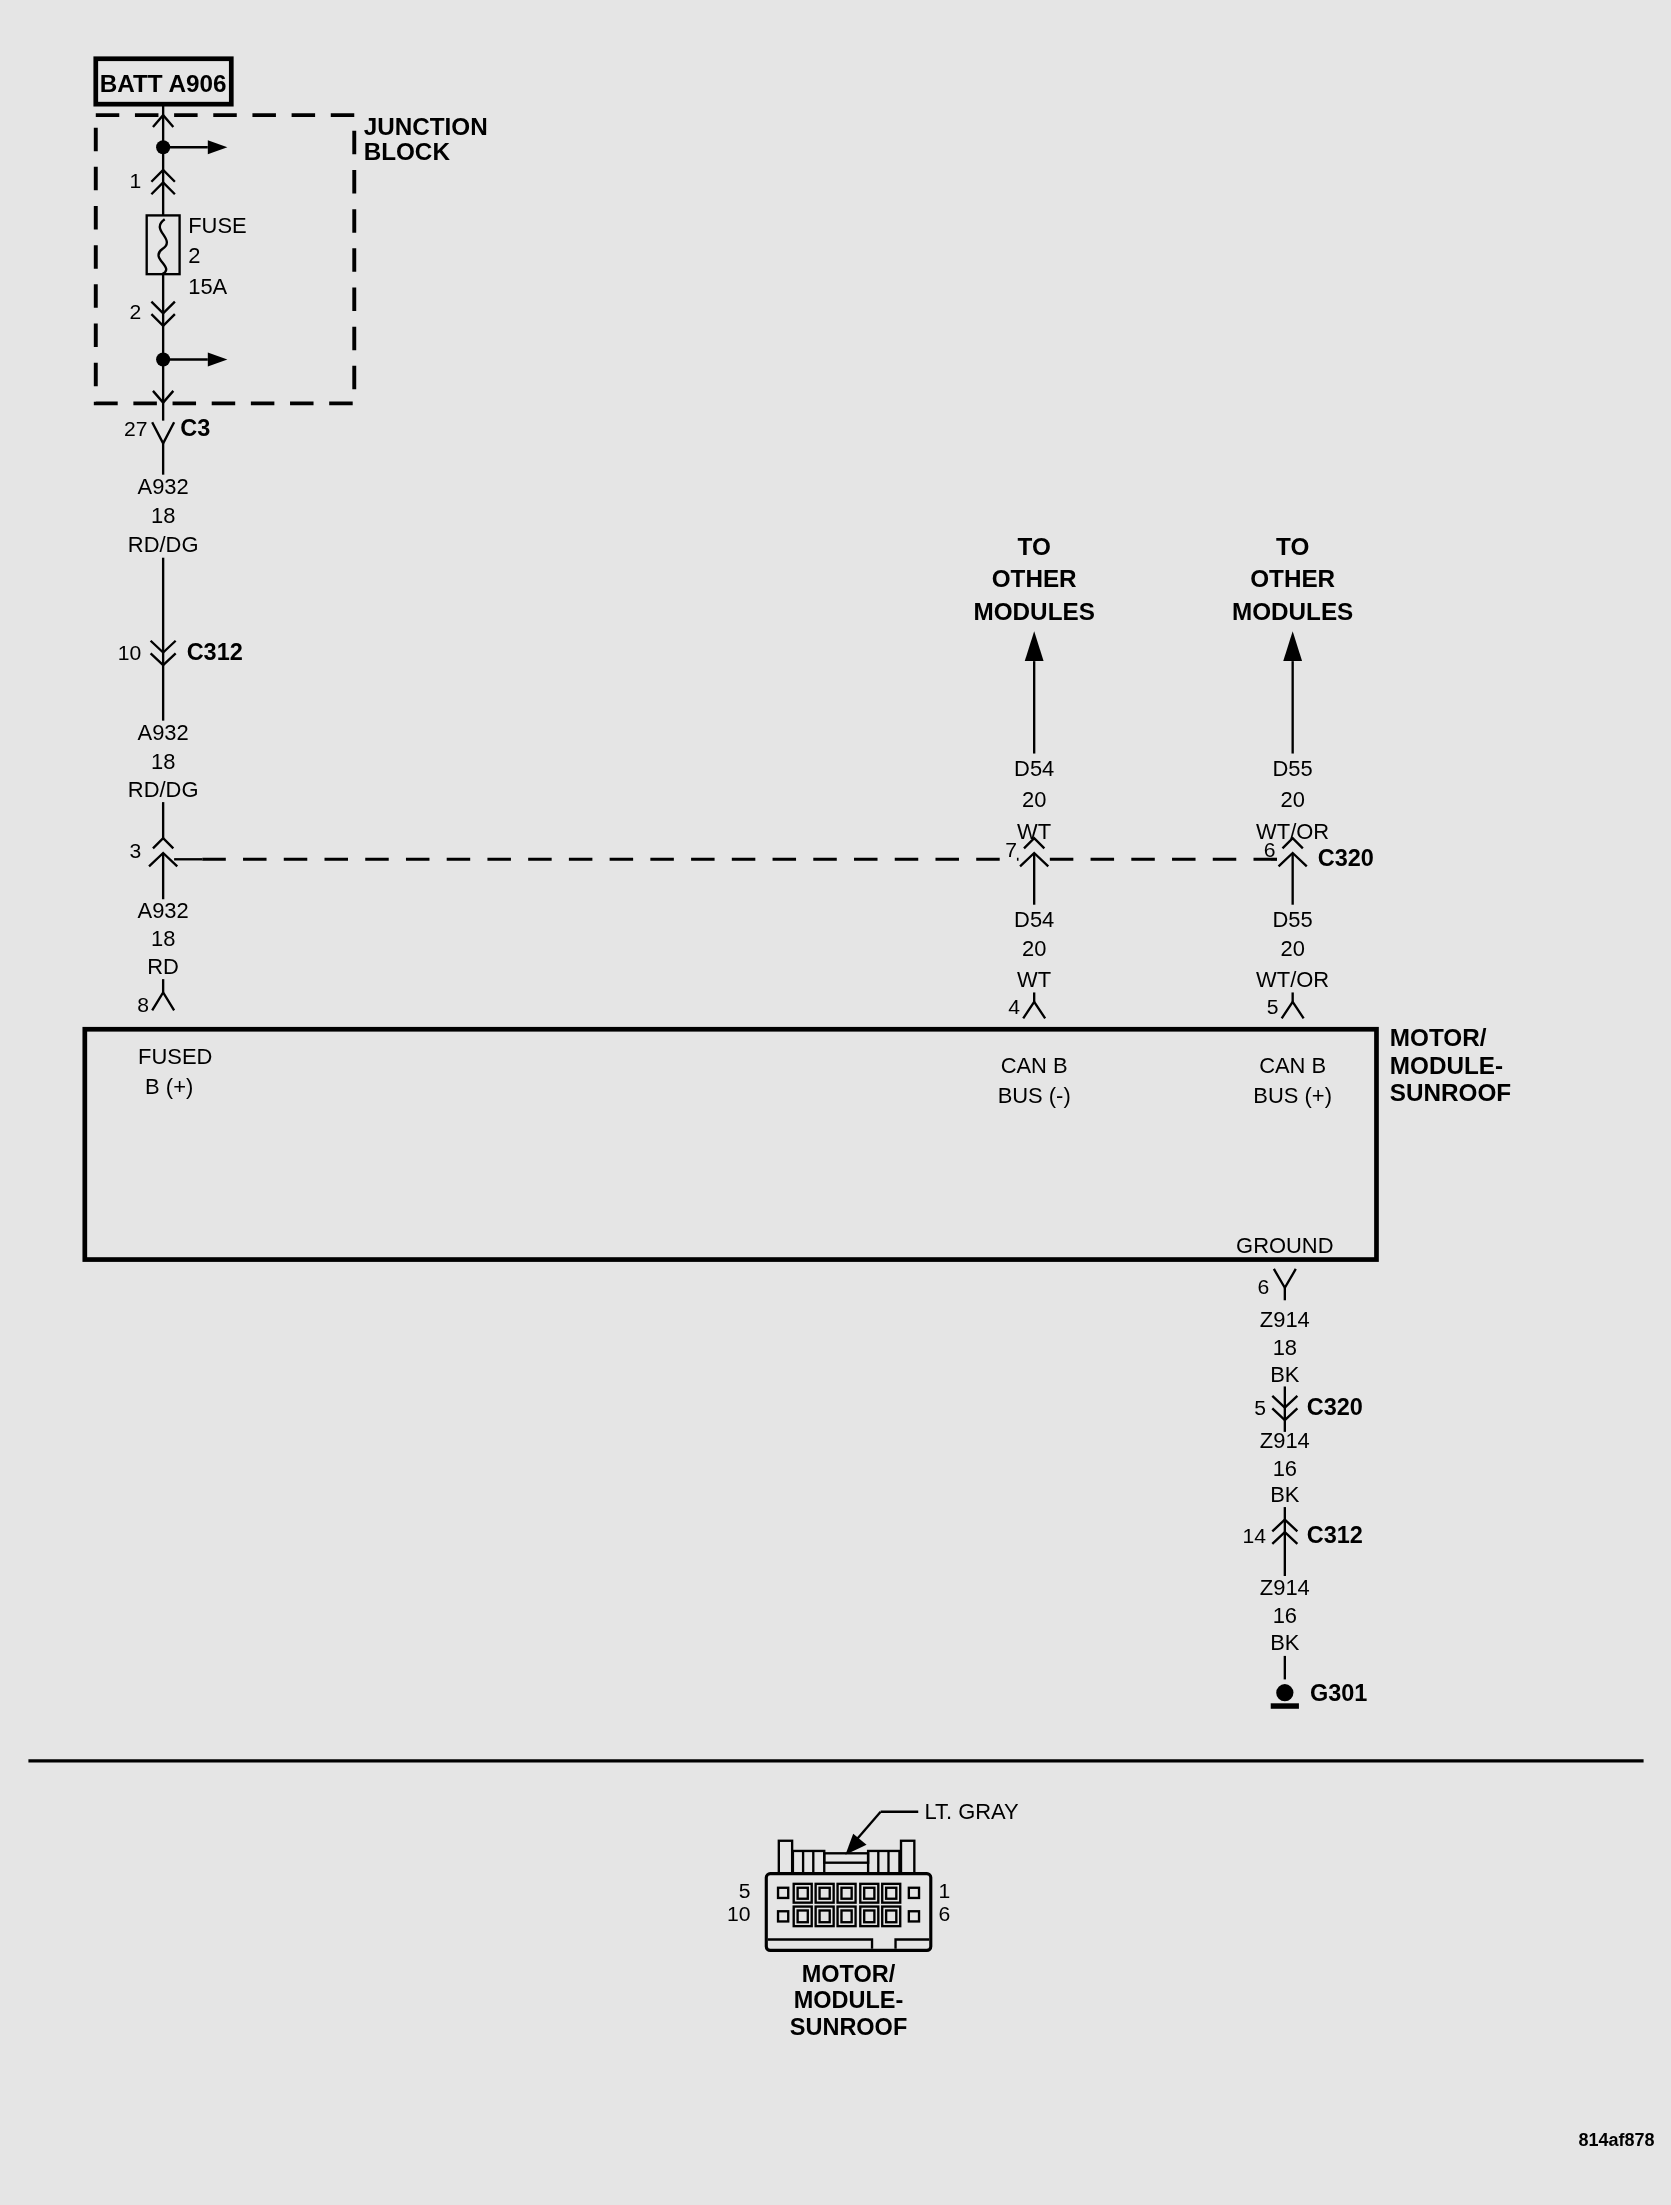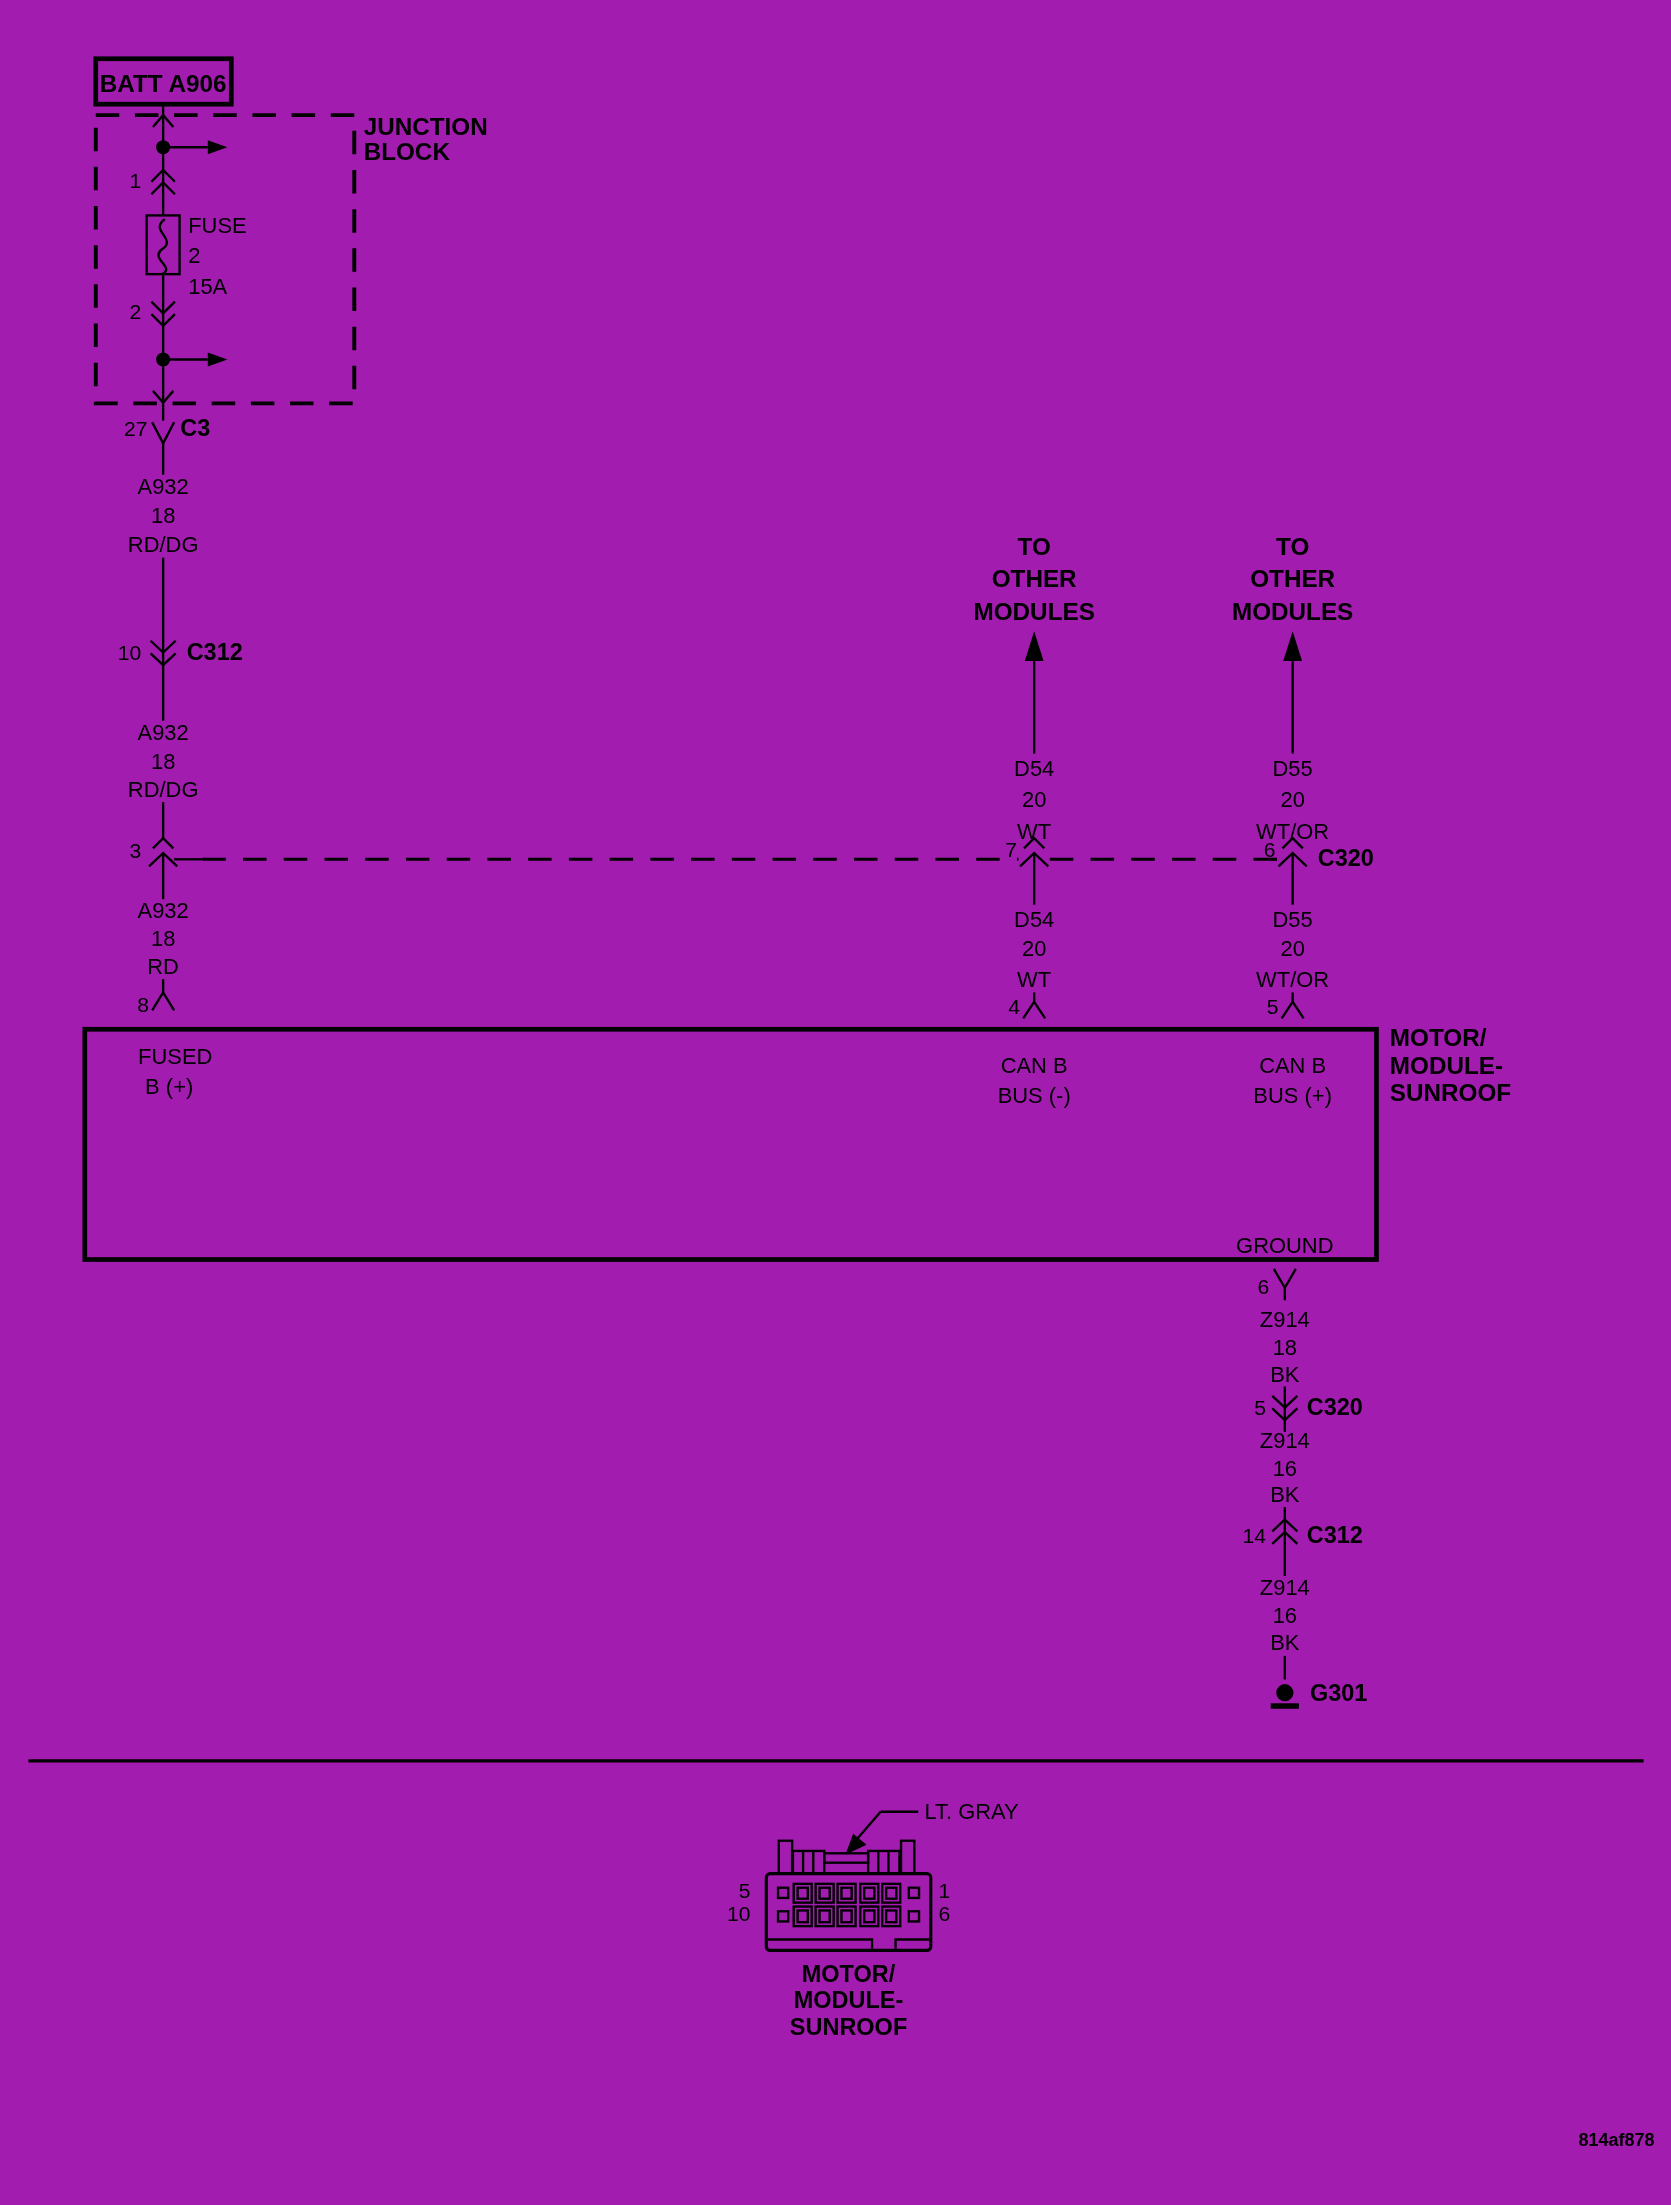--- a/index.html
+++ b/index.html
@@ -1,16 +1,16 @@
 <!DOCTYPE html>
 <html style="font-size:12.5px"><head>
 <meta charset="utf-8">
 <style>
   html,body{margin:0;padding:0;background:#ffffff;}
-  .page{position:relative;width:1672px;height:2205px;background:#a21caf;overflow:hidden;}
+  .page{position:relative;width:1672px;height:2205px;background:#e5e5e5;overflow:hidden;}
   svg{position:absolute;left:0;top:0;}
   svg text{font-family:"Liberation Sans","DejaVu Sans",sans-serif;fill:#000;}
   .w{font-size:28px;letter-spacing:0px;}
   .p{font-size:27px;}
   .b{font-size:30px;font-weight:bold;letter-spacing:0px;}
   .hb{font-size:31px;font-weight:bold;}
   .cap{font-size:30px;font-weight:bold;}
   .code{font-size:23px;font-weight:bold;}
   .ln{stroke:#000;stroke-width:3;fill:none;}
   .ln4{stroke:#000;stroke-width:4;fill:none;}

